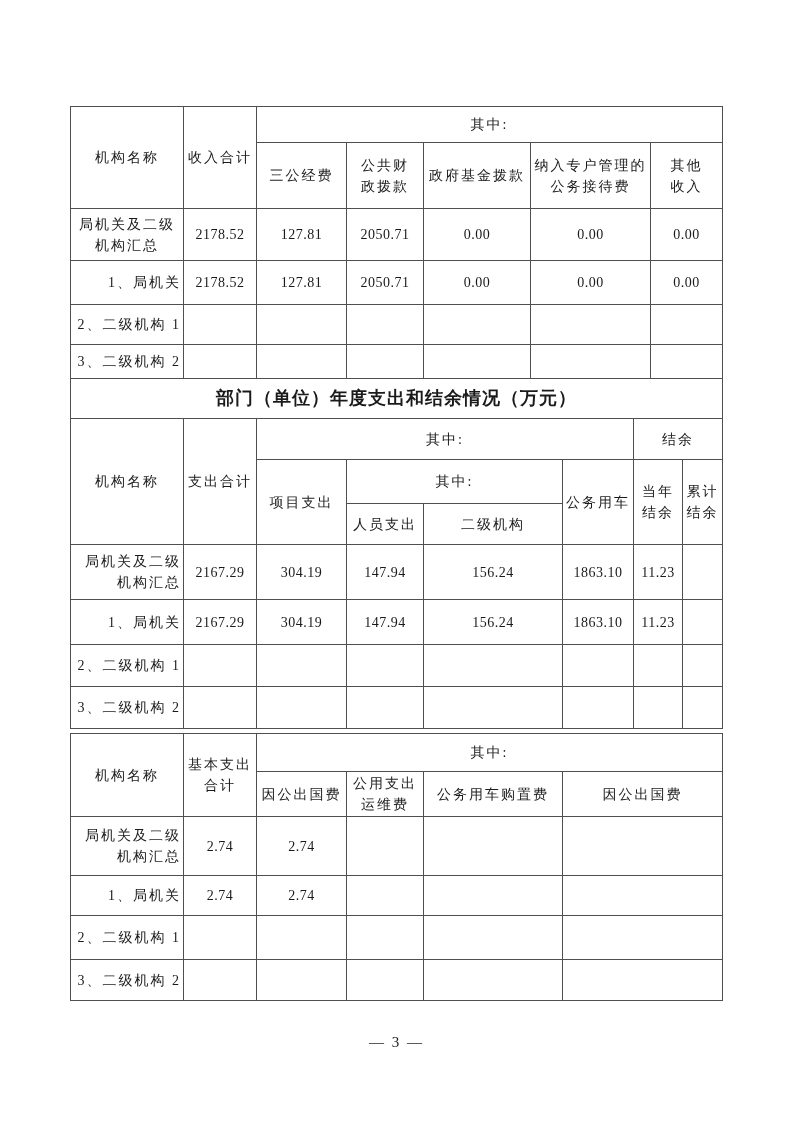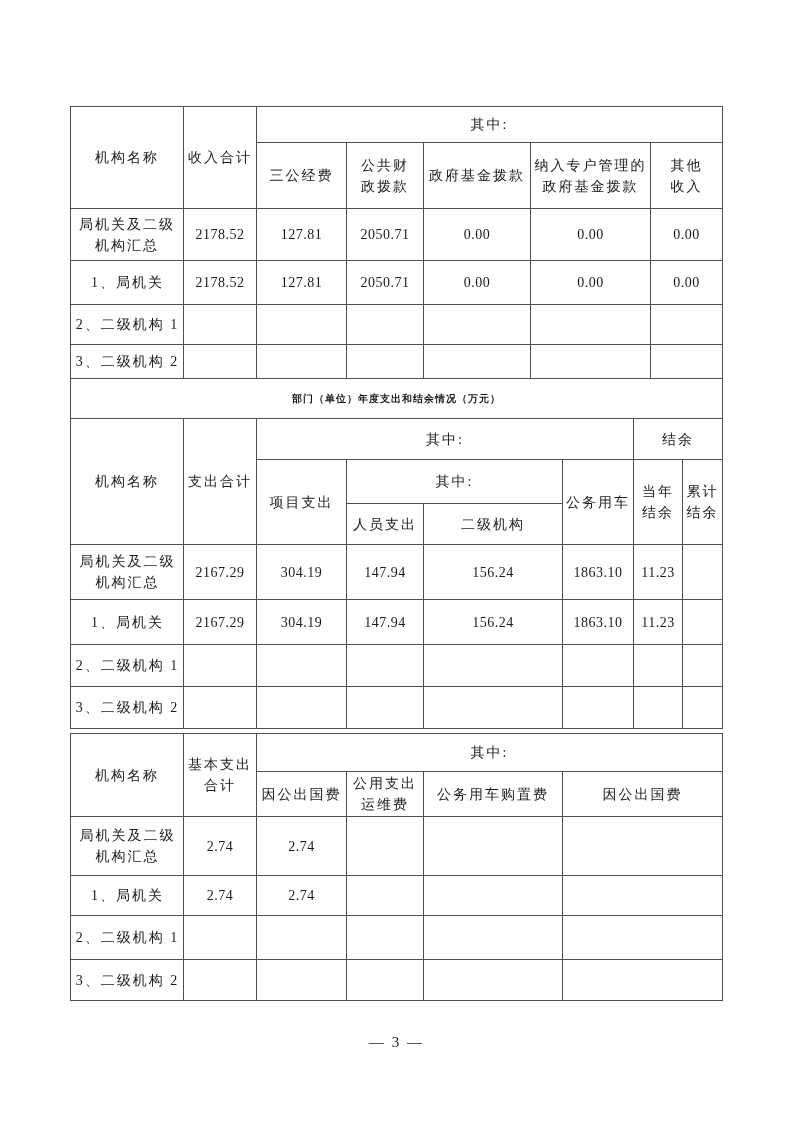--- a/index.html
+++ b/index.html
@@ -32,30 +32,30 @@
     white-space: pre-line;
     padding: 1px 2px;
     letter-spacing: 2px;
     line-height: 1.5;
     overflow: hidden;
   }
   td.num {
     letter-spacing: 0.5px;
   }
   td.row-label {
-    text-align: center;
+    text-align: right;
     padding-left: 3px;
   }
   td.row-label.centered {
     text-align: center;
     padding-left: 2px;
   }
   tr.section-title-row td {
     font-weight: bold;
-    font-size: 10px;
+    font-size: 18px;
     letter-spacing: 1px;
   }
   #expenditure-table { margin-top: -1px; }
   #three-public-table { margin-top: 4px; }
   .page-footer {
     position: absolute;
     top: 1034px;
     left: 0;
     width: 793px;
     text-align: center;
@@ -83,21 +83,21 @@
         <th rowspan="2">机构名称</th>
         <th rowspan="2">收入合计</th>
         <th colspan="5">其中:</th>
       </tr>
       <tr style="height:66px">
         <th>三公经费</th>
         <th>公共财
 政拨款</th>
         <th>政府基金拨款</th>
         <th>纳入专户管理的
-政府基金拨款</th>
+公务接待费</th>
         <th>其他
 收入</th>
       </tr>
       <tr style="height:52px">
         <td class="row-label centered">局机关及二级
 机构汇总</td>
         <td class="num">2178.52</td>
         <td class="num">127.81</td>
         <td class="num">2050.71</td>
         <td class="num">0.00</td>

